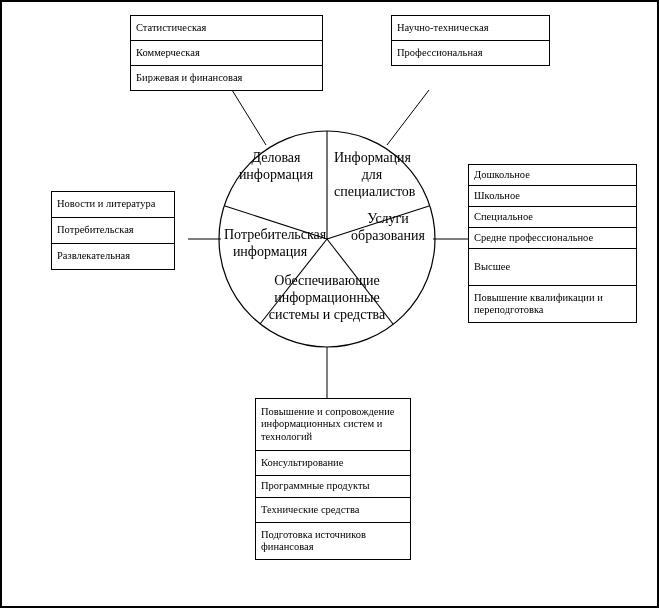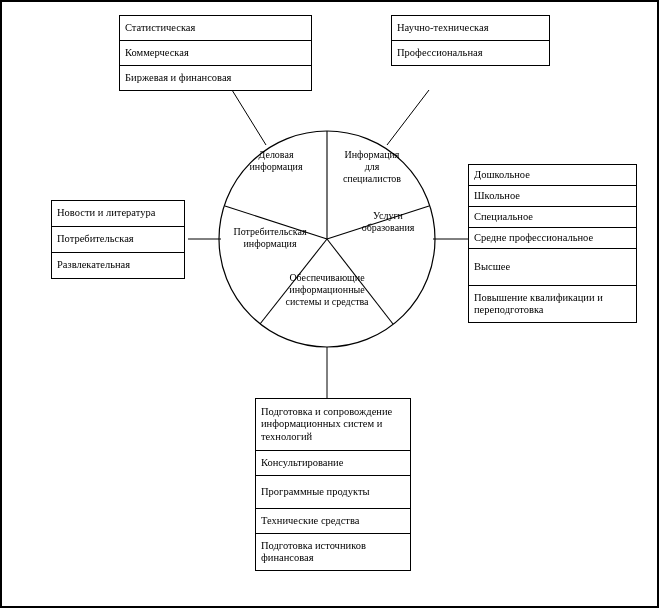--- a/index.html
+++ b/index.html
@@ -38,21 +38,21 @@
     position: relative;
     width: 100%;
     margin-top: -1px;
   }
   .group .box:first-child {
     margin-top: 0;
   }
   .wheel-label {
     position: absolute;
     text-align: center;
-    font-size: 10px;
+    font-size: 14px;
     line-height: 1.22;
     color: #000000;
     pointer-events: none;
   }
   svg.overlay {
     position: absolute;
     left: 0;
     top: 0;
     width: 659px;
     height: 608px;
@@ -104,42 +104,42 @@
     <span>Обеспечивающие</span><br>
     <span>информационные</span><br>
     <span>системы и средства</span>
   </div>
 
   <div class="wheel-label" style="left:222px; top:224px; width:92px;">
     <span>Потребительская</span><br>
     <span>информация</span>
   </div>
 
-  <div class="group" style="left:117px; top:13px; width:193px;">
+  <div class="group" style="left:128px; top:13px; width:193px;">
     <div class="box" style="height:26px;">
       <span>Статистическая</span>
     </div>
     <div class="box" style="height:26px;">
       <span>Коммерческая</span>
     </div>
     <div class="box" style="height:26px;">
       <span>Биржевая и финансовая</span>
     </div>
   </div>
 
   <div class="group" style="left:389px; top:13px; width:159px;">
     <div class="box" style="height:26px;">
       <span>Научно-техническая</span>
     </div>
     <div class="box" style="height:26px;">
       <span>Профессиональная</span>
     </div>
   </div>
 
-  <div class="group" style="left:49px; top:198px; width:134px;">
+  <div class="group" style="left:49px; top:189px; width:124px;">
     <div class="box" style="height:27px;">
       <span>Новости и литература</span>
     </div>
     <div class="box" style="height:27px;">
       <span>Потребительская</span>
     </div>
     <div class="box" style="height:27px;">
       <span>Развлекательная</span>
     </div>
   </div>
@@ -160,26 +160,26 @@
     <div class="box" style="height:38px;">
       <span>Высшее</span>
     </div>
     <div class="box" style="height:38px;">
       <span>Повышение квалификации и переподготовка</span>
     </div>
   </div>
 
   <div class="group" style="left:253px; top:396px; width:156px;">
     <div class="box" style="height:53px;">
-      <span>Подготовка и сопровождение информационных систем и технологий</span>
+      <span>Повышение и сопровождение информационных систем и технологий</span>
     </div>
     <div class="box" style="height:26px;">
       <span>Консультирование</span>
     </div>
-    <div class="box" style="height:34px;">
+    <div class="box" style="height:23px;">
       <span>Программные продукты</span>
     </div>
     <div class="box" style="height:26px;">
       <span>Технические средства</span>
     </div>
     <div class="box" style="height:38px;">
       <span>Подготовка источников финансовая</span>
     </div>
   </div>
 

